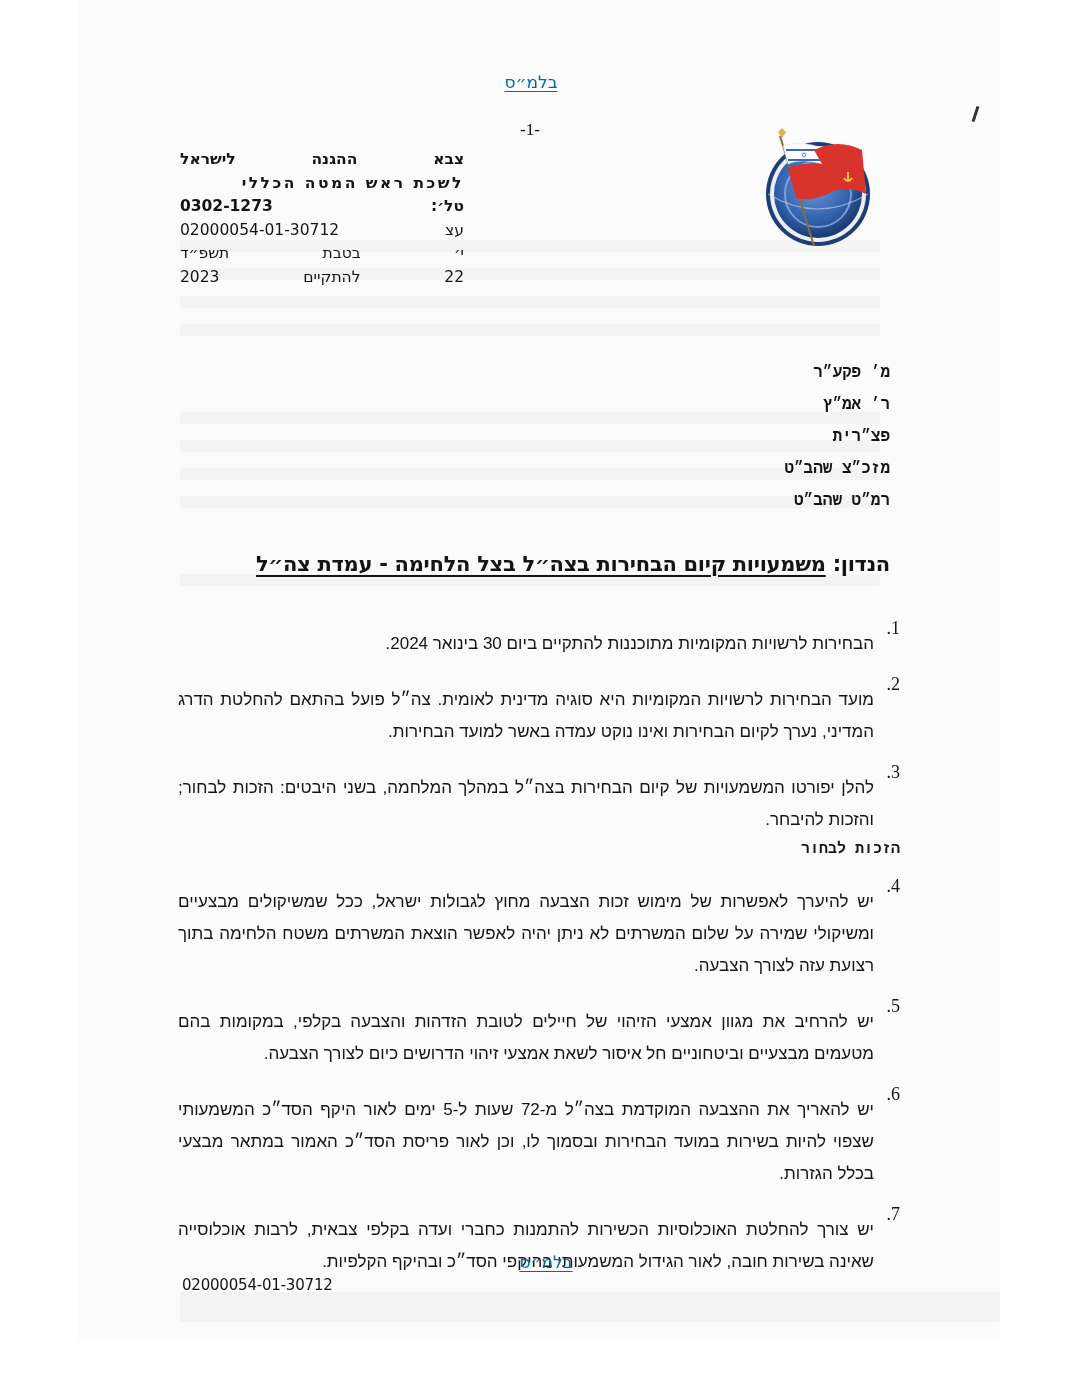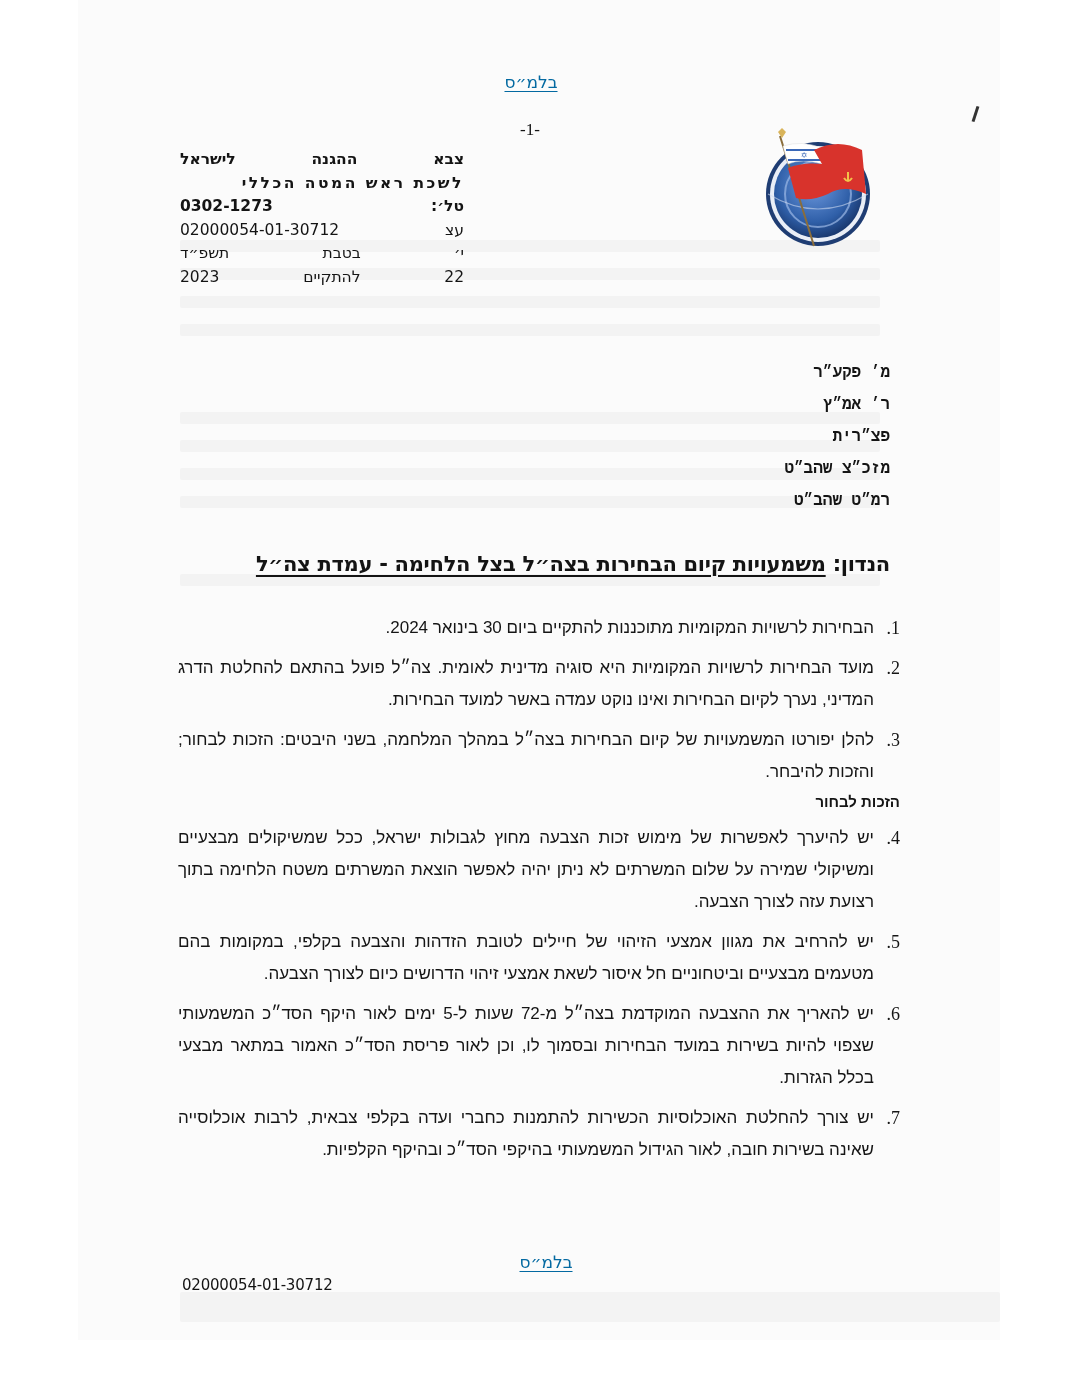--- a/index.html
+++ b/index.html
@@ -106,23 +106,24 @@
       width: 26px;
       flex: 0 0 26px;
       font-family: "Liberation Serif", serif;
       font-size: 18px;
       text-align: right;
     }
     .item .text {
       flex: 1;
       text-align: justify;
       text-align-last: right;
+      margin-top: 16px;
     }
     .section-heading {
-      font-family: Liberation Sans, sans-serif;
+      font-family: Liberation Mono, monospace;
       font-weight: bold;
       font-size: 15px;
       margin: -6px 0 6px 0;
       line-height: 28px;
     }
     .item.tight { margin-bottom: 6px; }
     .footer-ref {
       position: absolute;
       left: 182px; top: 1276px;
       font-family: "DejaVu Sans", sans-serif;

